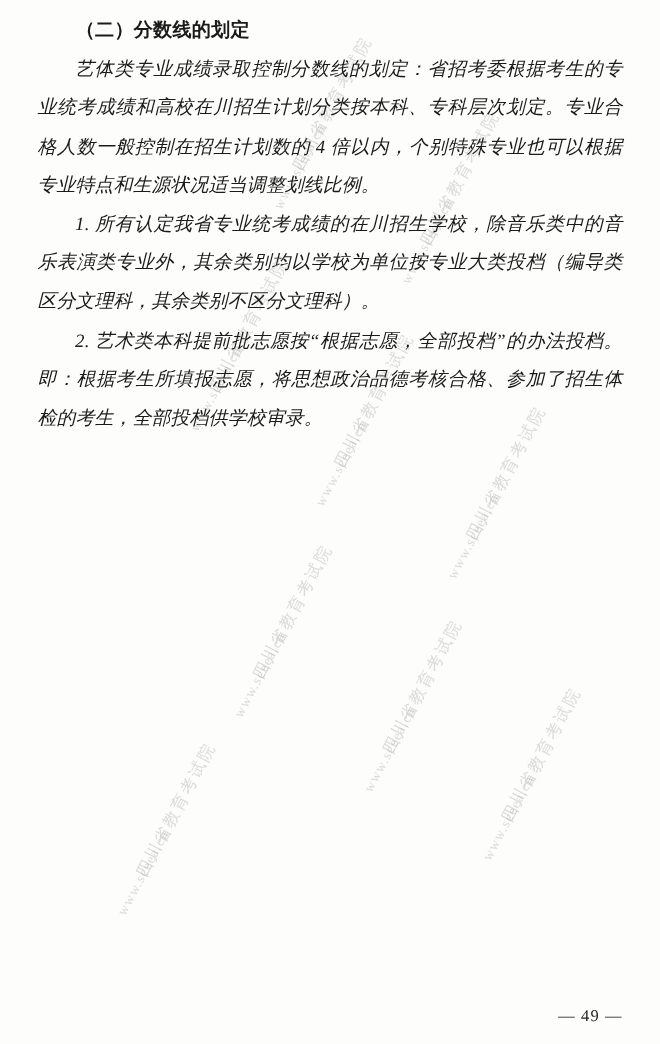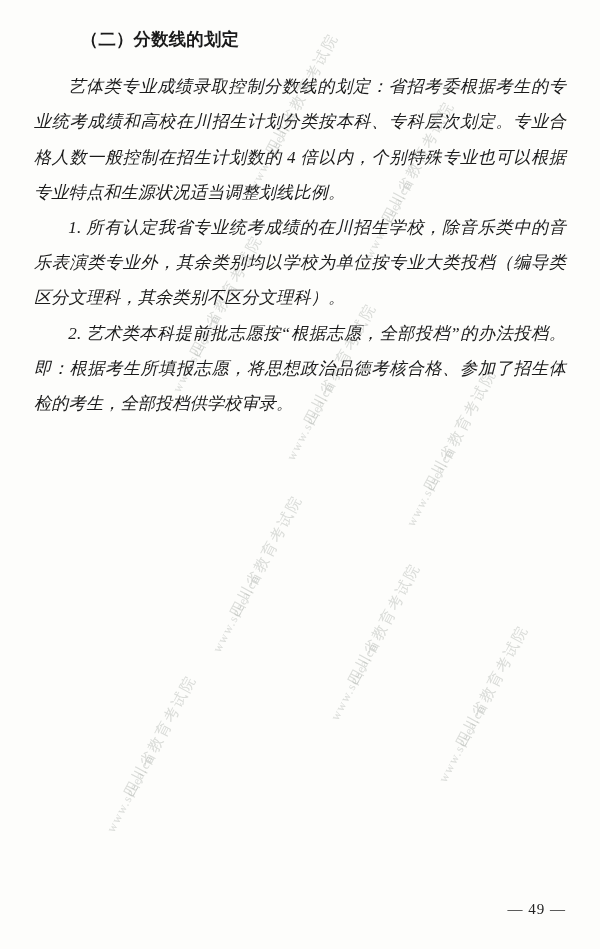--- a/index.html
+++ b/index.html
@@ -28,33 +28,33 @@
     z-index: 2;
     font-size: 17.1px;
     line-height: 35.2px;
     letter-spacing: 0.2px;
     text-align: justify;
     text-justify: inter-ideograph;
   }
   .heading {
     font-weight: bold;
     text-indent: 2em;
-    margin: 12px;
+    margin: 0;
     font-size: 17.4px;
     line-height: 35.2px;
   }
   .para {
     margin: 0;
     text-indent: 2em;
     font-style: italic;
   }
   .page-number {
     position: absolute;
     right: 34px;
-    bottom: 31px;
+    bottom: 16px;
     font-size: 15px;
     letter-spacing: 1px;
     color: #222;
     z-index: 3;
   }
   
   .watermarks {
     position: absolute;
     left: 0;
     top: 0;

